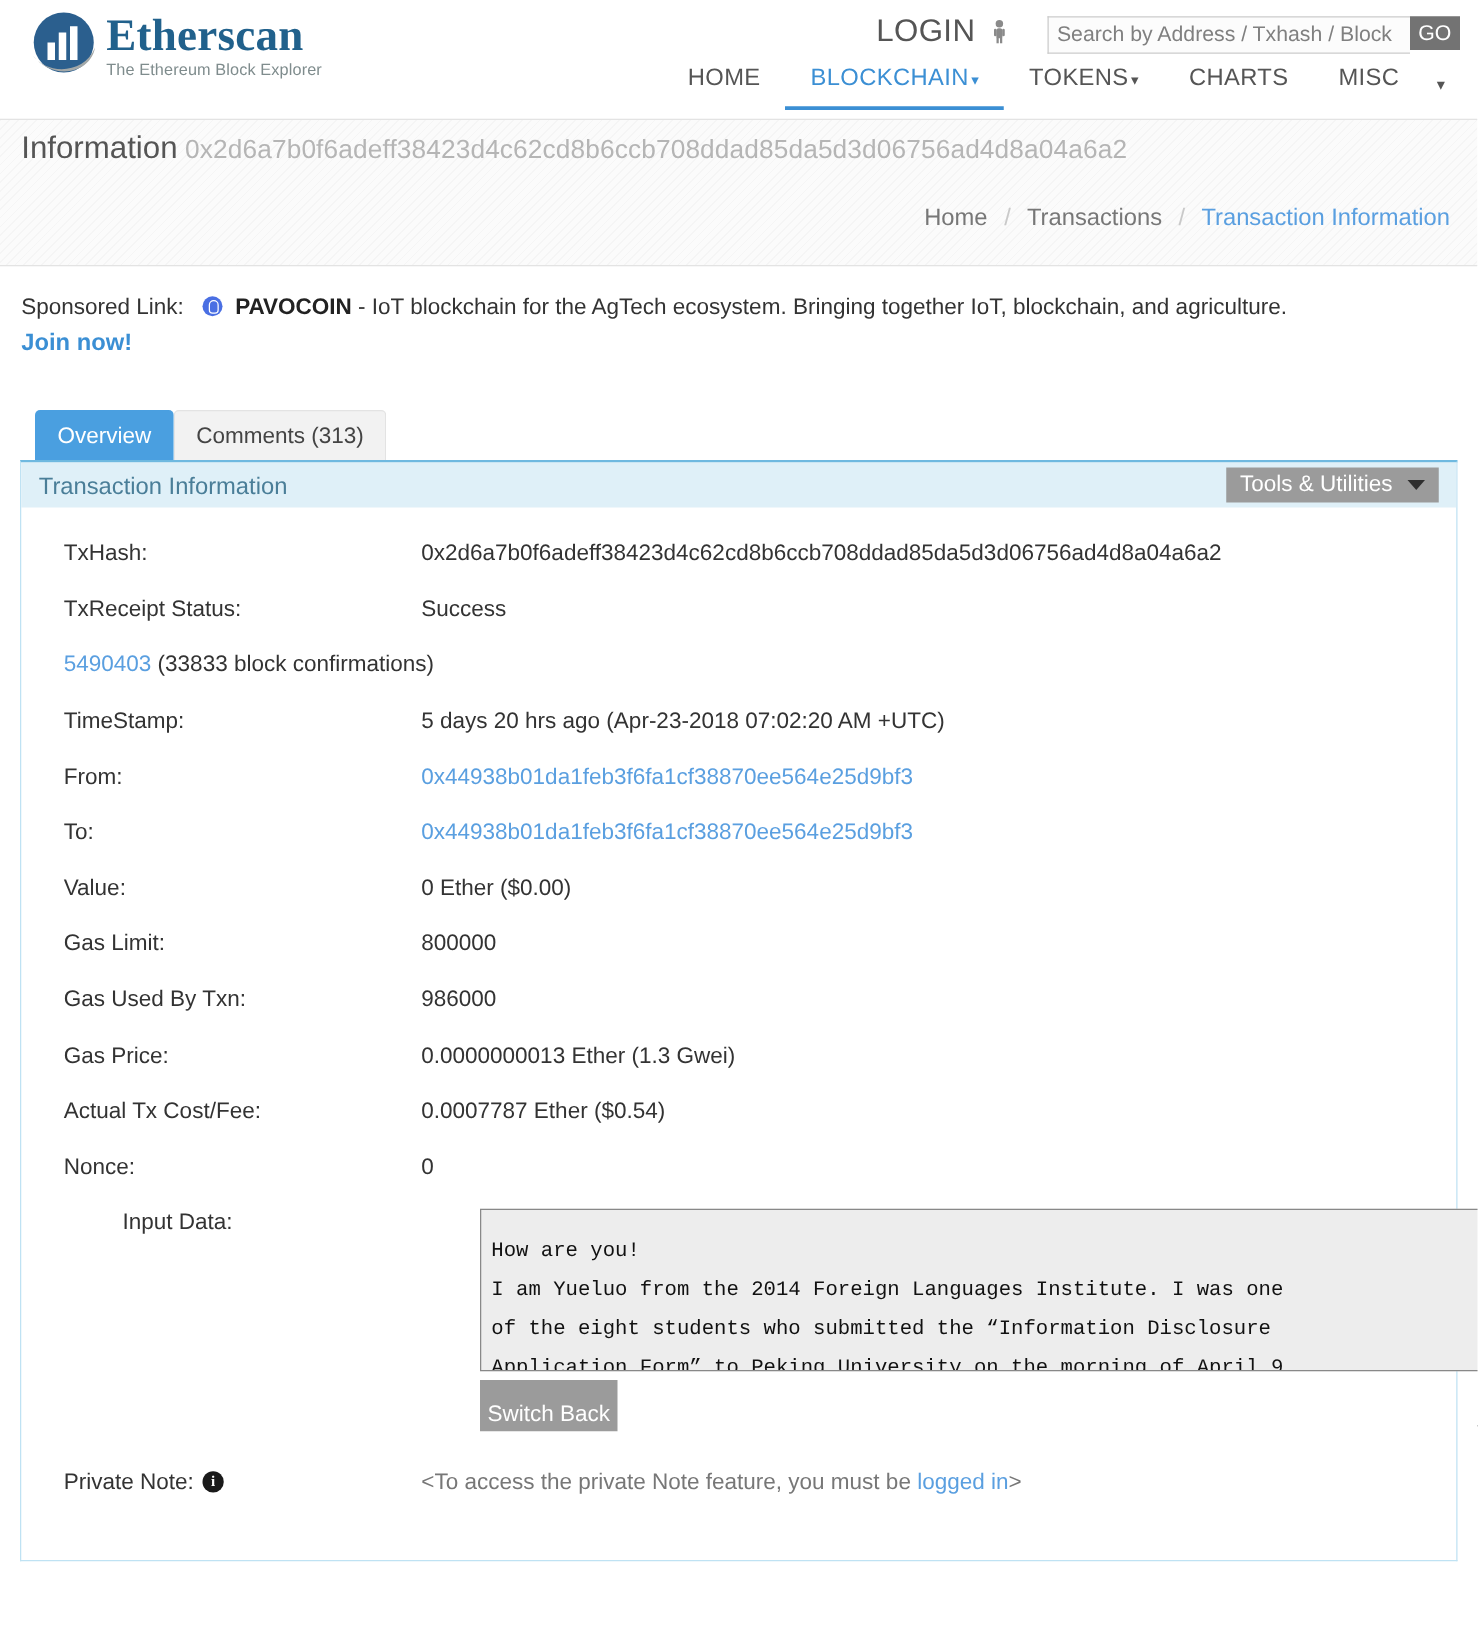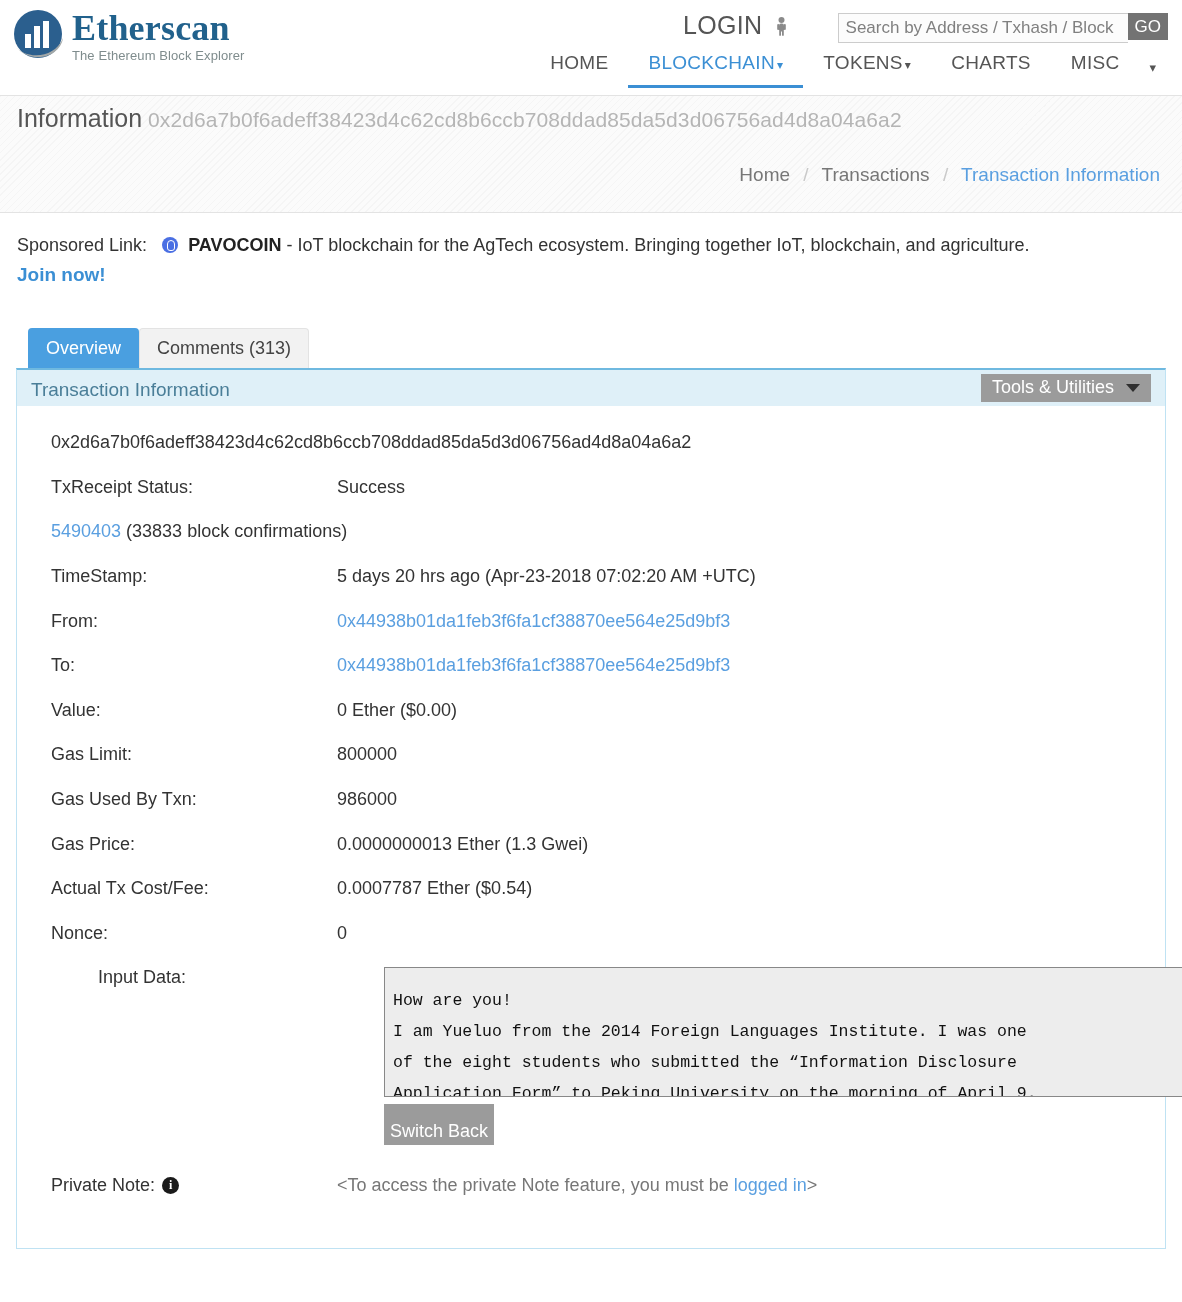--- a/index.html
+++ b/index.html
@@ -7,34 +7,34 @@
   body {
     width:1182px; height:1302px;
     background:#ffffff;
     font-family:"Liberation Sans", sans-serif;
     color:#333;
     overflow:hidden;
   }
 
   
   .topbar { position:relative; height:95px; background:#fff; }
-  .logo-wrap { position:absolute; left:10px; top:8px; display:flex; align-items:center; }
+  .logo-wrap { position:absolute; left:23px; top:8px; display:flex; align-items:center; }
   .logo-mark { width:56px; height:56px; position:relative; flex:none; }
   .brand-text { margin-left:6px; }
   .brand-name {
     font-family:"Liberation Serif", serif;
     font-size:36px; font-weight:bold; color:#21618c; line-height:1.0;
     letter-spacing:0.2px;
   }
   .brand-sub { font-size:13px; color:#7f8c8d; margin-top:2px; letter-spacing:0.1px; }
 
   .util-row { position:absolute; right:14px; top:11px; display:flex; align-items:center; }
   .login-link { font-size:25px; color:#555; letter-spacing:0.3px; cursor:pointer; }
   .person-icon { display:inline-block; margin-left:5px; vertical-align:-2px; }
-  .search-box { margin-left:18px; display:flex; align-items:stretch; height:27px;padding-left:32px; }
+  .search-box { display:flex; align-items:stretch; height:27px;padding-left:32px; }
   .search-input {
     width:290px; height:30px;
     border:1px solid #ccc; border-right:none;
     background:#fcfcfc;
     font-size:17px; color:#777;
     padding:0 7px; outline:none;
     font-family:"Liberation Sans", sans-serif;
   }
   .search-input::placeholder { color:#808080; }
   .go-btn {
@@ -255,20 +255,21 @@
     <span>Transaction Information</span>
     <div class="tools-btn">
       <span>Tools &amp; Utilities</span>
       <span class="tri"></span>
     </div>
   </div>
 
   <div class="card-body">
 
     <div class="row">
+      <div class="lbl">TxHash:</div>
       <div class="val">0x2d6a7b0f6adeff38423d4c62cd8b6ccb708ddad85da5d3d06756ad4d8a04a6a2</div>
     </div>
 
     <div class="row">
       <div class="lbl">TxReceipt Status:</div>
       <div class="val ok">Success</div>
     </div>
 
     <div class="row">
       <div class="val"><span class="lnk">5490403</span><span> (33833 block confirmations)</span></div>

